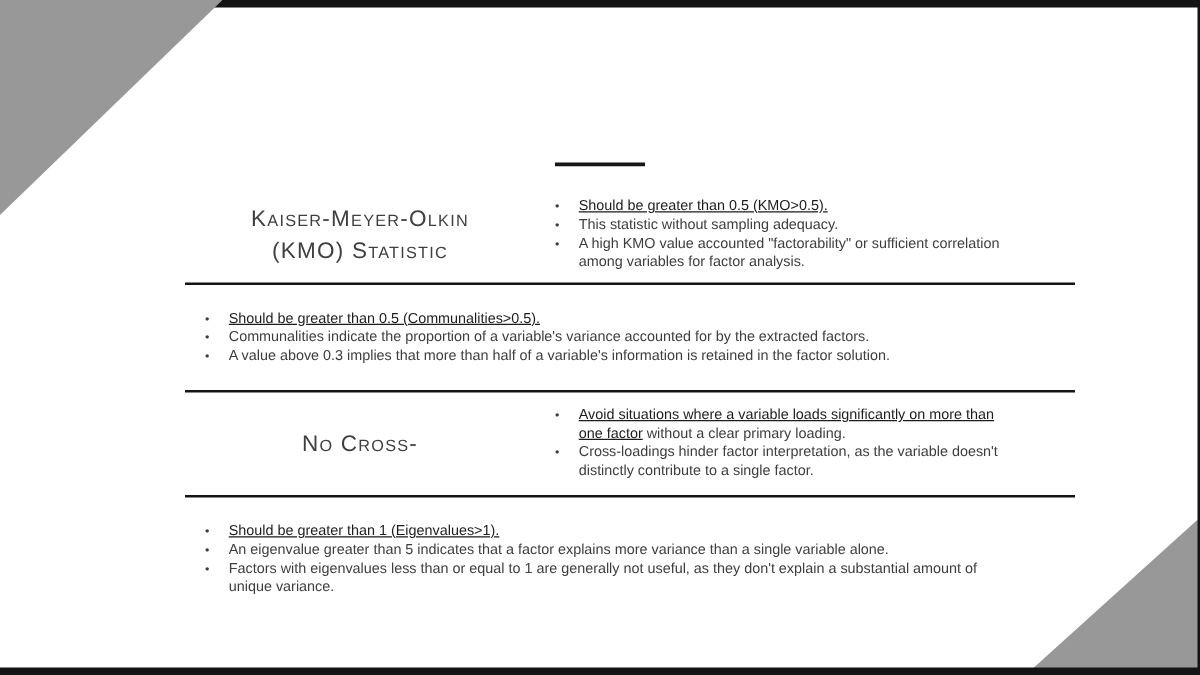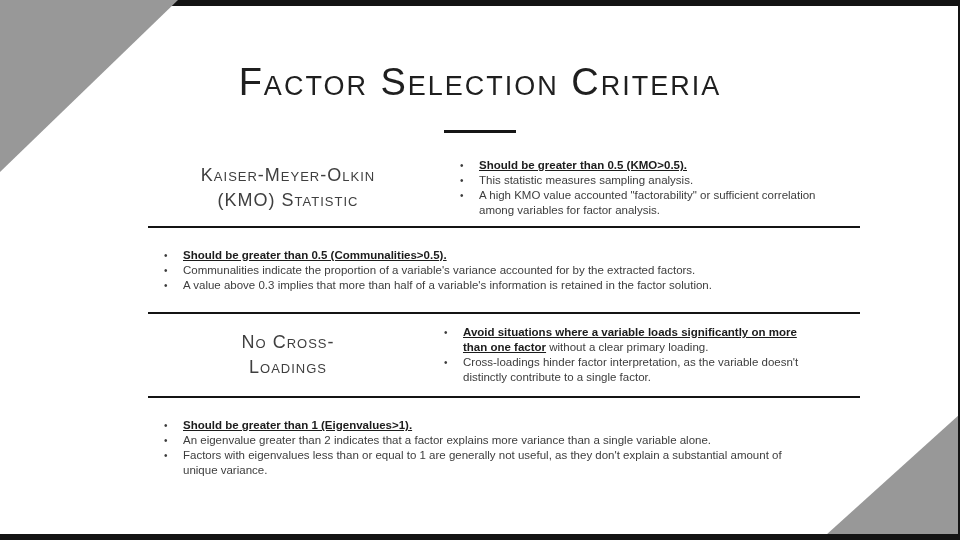--- a/index.html
+++ b/index.html
@@ -58,21 +58,21 @@
   }
 
   
   .ctable {
     position:absolute; left:148px; top:150px; width:712px;
     z-index:3;
   }
   .trow {
     display:flex; align-items:center;
   }
-  .trow-1 { min-height:77px;gap:16px; }
+  .trow-1 { min-height:77px; }
   .trow-2 { min-height:86px; }
   .trow-3 { min-height:84px; }
   .trow-4 { min-height:100px; }
   .trow.hairline { border-bottom:2px solid #141414; }
 
   .tlabel {
     width:280px; flex:none;
     text-align:center;
     font-variant:small-caps;
     font-size:18px; letter-spacing:1px;
@@ -88,53 +88,52 @@
     display:flex;
     font-size:11.5px; line-height:15px;
     color:#3d3d3d;
   }
   .bmark {
     flex:none; width:19px;
     font-size:10px; color:#3d3d3d;
   }
   .btext { flex:1; }
   .blead {
-    font-weight:bold; text-decoration:underline;
+    font-weight:normal; text-decoration:underline;
     color:#1c1c1c;
   }
 </style>
 </head>
 <body>
 
 <div class="slide">
 
   <div class="bar-top"></div>
   <div class="tri-tl"></div>
   <div class="tri-br"></div>
   <div class="bar-bottom"></div>
   <div class="edge-right"></div>
 
-  <h1 class="title">Factor Selection Criteria</h1>
   <div class="title-rule"></div>
 
   <div class="ctable">
 
     <div class="trow trow-1 hairline">
       <div class="tlabel">
         <span class="lline">Kaiser-Meyer-Olkin</span>
         <span class="lline">(KMO) Statistic</span>
       </div>
       <ul class="tbullets">
         <li>
           <span class="bmark">•</span>
           <span class="btext"><strong class="blead">Should be greater than 0.5 (KMO&gt;0.5).</strong><span></span></span>
         </li>
         <li>
           <span class="bmark">•</span>
-          <span class="btext"><strong class="blead"></strong><span>This statistic measures sampling analysis.</span></span>
+          <span class="btext"><strong class="blead"></strong><span>This statistic without sampling adequacy.</span></span>
         </li>
         <li>
           <span class="bmark">•</span>
           <span class="btext"><strong class="blead"></strong><span>A high KMO value accounted "factorability" or sufficient correlation among variables for factor analysis.</span></span>
         </li>
       </ul>
     </div>
 
     <div class="trow trow-2 hairline">
       <ul class="tbullets">
@@ -149,21 +148,20 @@
         <li>
           <span class="bmark">•</span>
           <span class="btext"><strong class="blead"></strong><span>A value above 0.3 implies that more than half of a variable's information is retained in the factor solution.</span></span>
         </li>
       </ul>
     </div>
 
     <div class="trow trow-3 hairline">
       <div class="tlabel">
         <span class="lline">No Cross-</span>
-        <span class="lline">Loadings</span>
       </div>
       <ul class="tbullets">
         <li>
           <span class="bmark">•</span>
           <span class="btext"><strong class="blead">Avoid situations where a variable loads significantly on more than one factor</strong><span> without a clear primary loading.</span></span>
         </li>
         <li>
           <span class="bmark">•</span>
           <span class="btext"><strong class="blead"></strong><span>Cross-loadings hinder factor interpretation, as the variable doesn't distinctly contribute to a single factor.</span></span>
         </li>
@@ -171,21 +169,21 @@
     </div>
 
     <div class="trow trow-4">
       <ul class="tbullets">
         <li>
           <span class="bmark">•</span>
           <span class="btext"><strong class="blead">Should be greater than 1 (Eigenvalues&gt;1).</strong><span></span></span>
         </li>
         <li>
           <span class="bmark">•</span>
-          <span class="btext"><strong class="blead"></strong><span>An eigenvalue greater than 2 indicates that a factor explains more variance than a single variable alone.</span></span>
+          <span class="btext"><strong class="blead"></strong><span>An eigenvalue greater than 5 indicates that a factor explains more variance than a single variable alone.</span></span>
         </li>
         <li>
           <span class="bmark">•</span>
           <span class="btext"><strong class="blead"></strong><span>Factors with eigenvalues less than or equal to 1 are generally not useful, as they don't explain a substantial amount of unique variance.</span></span>
         </li>
       </ul>
     </div>
 
   </div>
 </div>

